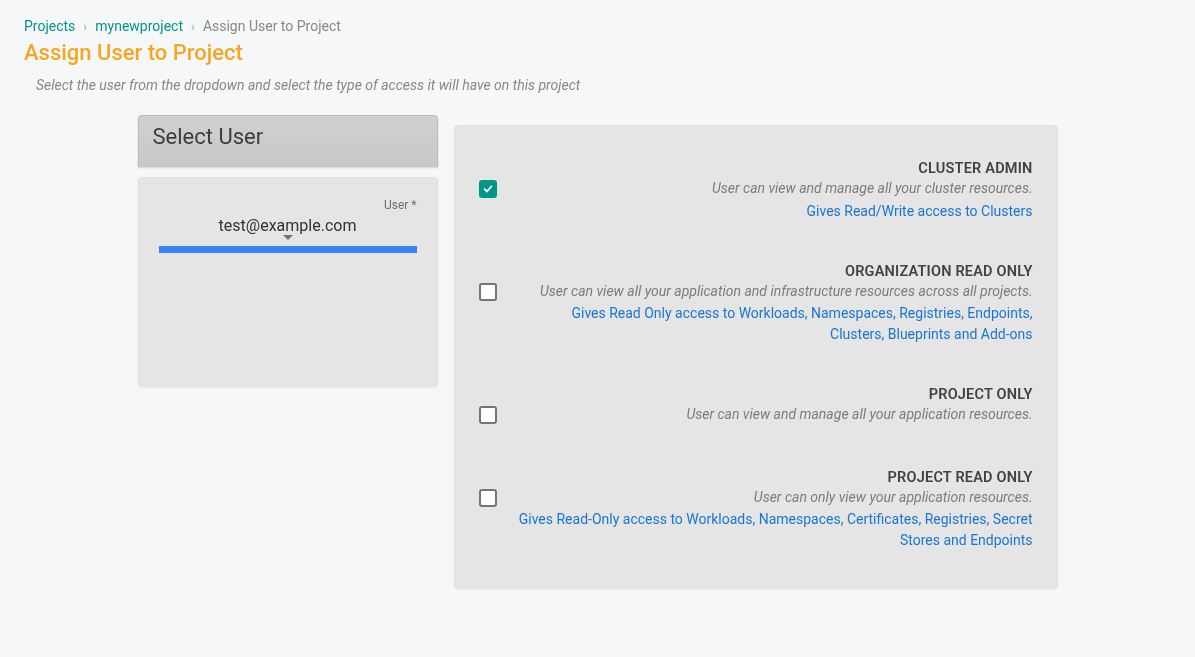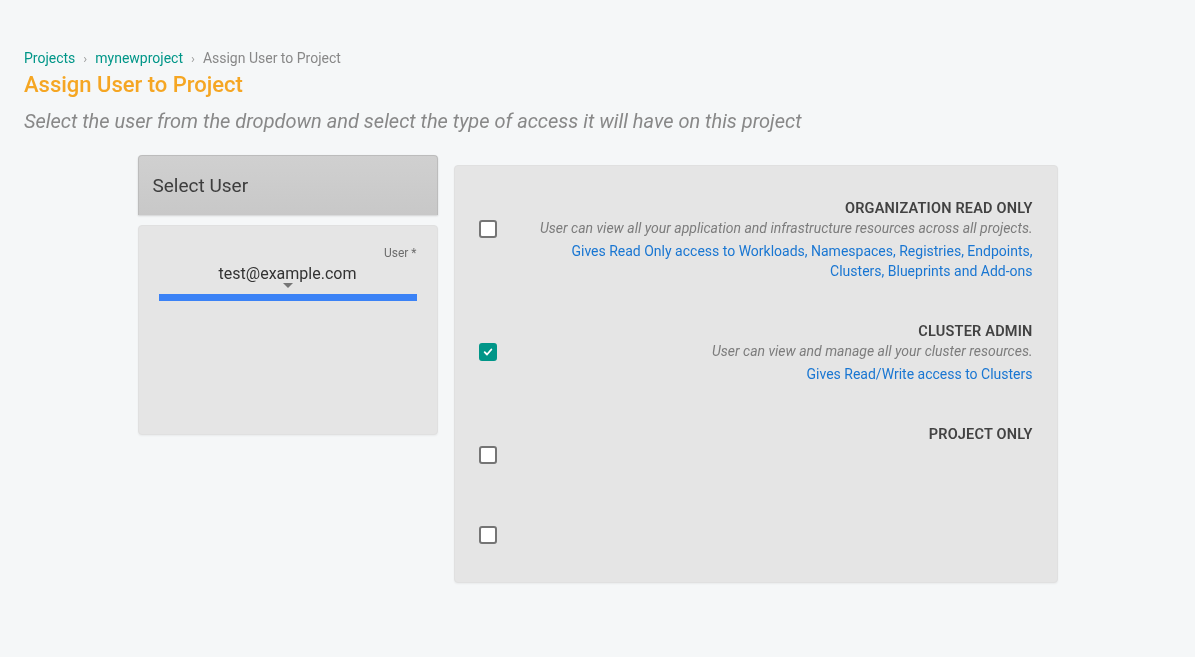--- a/index.html
+++ b/index.html
@@ -16,58 +16,58 @@
   }
   .container {
     padding: 18px 24px 24px 24px;
   }
   .breadcrumb {
     font-size: 14px;
     color: #888;
     display: flex;
     align-items: flex-end;
     gap: 8px;
-    margin-top: 32px;
   }
   .breadcrumb a {
     color: #009688;
     cursor: pointer;
   }
   .breadcrumb .sep { color: #9e9e9e; font-size: 13px; }
   .breadcrumb .current { color: #888; }
   h1.page-title {
     margin: 6px 0 12px 0;
     color: #f5a623;
     font-weight: 500;
     font-size: 22px;
   }
   .subtitle {
     font-style: italic;
     color: #888;
-    font-size: 20px;
+    font-size: 14px;
     margin-bottom: 22px;
+    margin-left: 12px;
   }
   .panels {
     display: flex;
     gap: 16px;
     justify-content: center;
   }
   .panel {
     display: flex;
     flex-direction: column;
   }
   .panel.left { width: 300px; }
   .panel.right { width: 604px; }
   .panel-header {
     background: linear-gradient(#d0d0d0, #c8c8c8);
     border: 1px solid #bcbcbc;
     border-bottom: none;
     border-radius: 4px 4px 0 0;
-    padding: 18px 14px 18px 14px;
-    font-size: 19px;
+    padding: 8px 14px 18px 14px;
+    font-size: 22px;
     color: #3d3d3d;
     box-shadow: 0 1px 2px rgba(0,0,0,0.15);
   }
   .panel-body {
     background: #e5e5e5;
     border: 1px solid #e0e0e0;
     border-radius: 4px;
     padding: 20px;
     margin-top: 10px;
     box-shadow: 0 1px 2px rgba(0,0,0,0.05);
@@ -179,44 +179,50 @@
         <div class="select-field">
           <span class="select-value">test@example.com</span>
           <span class="chevron"></span>
         </div>
       </div>
     </div>
 
     <div class="panel right">
       <div class="panel-body" id="roles-body">
           <div class="role">
-            <div class="checkbox"></div>
-            <div class="role-text">
-              <div class="role-title">ORGANIZATION READ ONLY</div>
-              <div class="role-desc">User can view all your application and infrastructure resources across all projects.</div>
-              <div class="role-access">Gives Read Only access to Workloads, Namespaces, Registries, Endpoints, Clusters, Blueprints and Add-ons</div>
-            </div>
-          </div>
-          <div class="role">
             <div class="checkbox checked">
               <svg class="checkmark" viewBox="0 0 12 12">
                 <path d="M2 6.2 L4.8 9 L10 3"></path>
               </svg>
             </div>
             <div class="role-text">
               <div class="role-title">CLUSTER ADMIN</div>
               <div class="role-desc">User can view and manage all your cluster resources.</div>
               <div class="role-access">Gives Read/Write access to Clusters</div>
             </div>
           </div>
           <div class="role">
             <div class="checkbox"></div>
             <div class="role-text">
+              <div class="role-title">ORGANIZATION READ ONLY</div>
+              <div class="role-desc">User can view all your application and infrastructure resources across all projects.</div>
+              <div class="role-access">Gives Read Only access to Workloads, Namespaces, Registries, Endpoints, Clusters, Blueprints and Add-ons</div>
+            </div>
+          </div>
+          <div class="role">
+            <div class="checkbox"></div>
+            <div class="role-text">
               <div class="role-title">PROJECT ONLY</div>
+              <div class="role-desc">User can view and manage all your application resources.</div>
             </div>
           </div>
           <div class="role">
             <div class="checkbox"></div>
+            <div class="role-text">
+              <div class="role-title">PROJECT READ ONLY</div>
+              <div class="role-desc">User can only view your application resources.</div>
+              <div class="role-access">Gives Read-Only access to Workloads, Namespaces, Certificates, Registries, Secret Stores and Endpoints</div>
+            </div>
           </div>
         </div>
     </div>
   </div>
 </div>
 
 </body></html>

